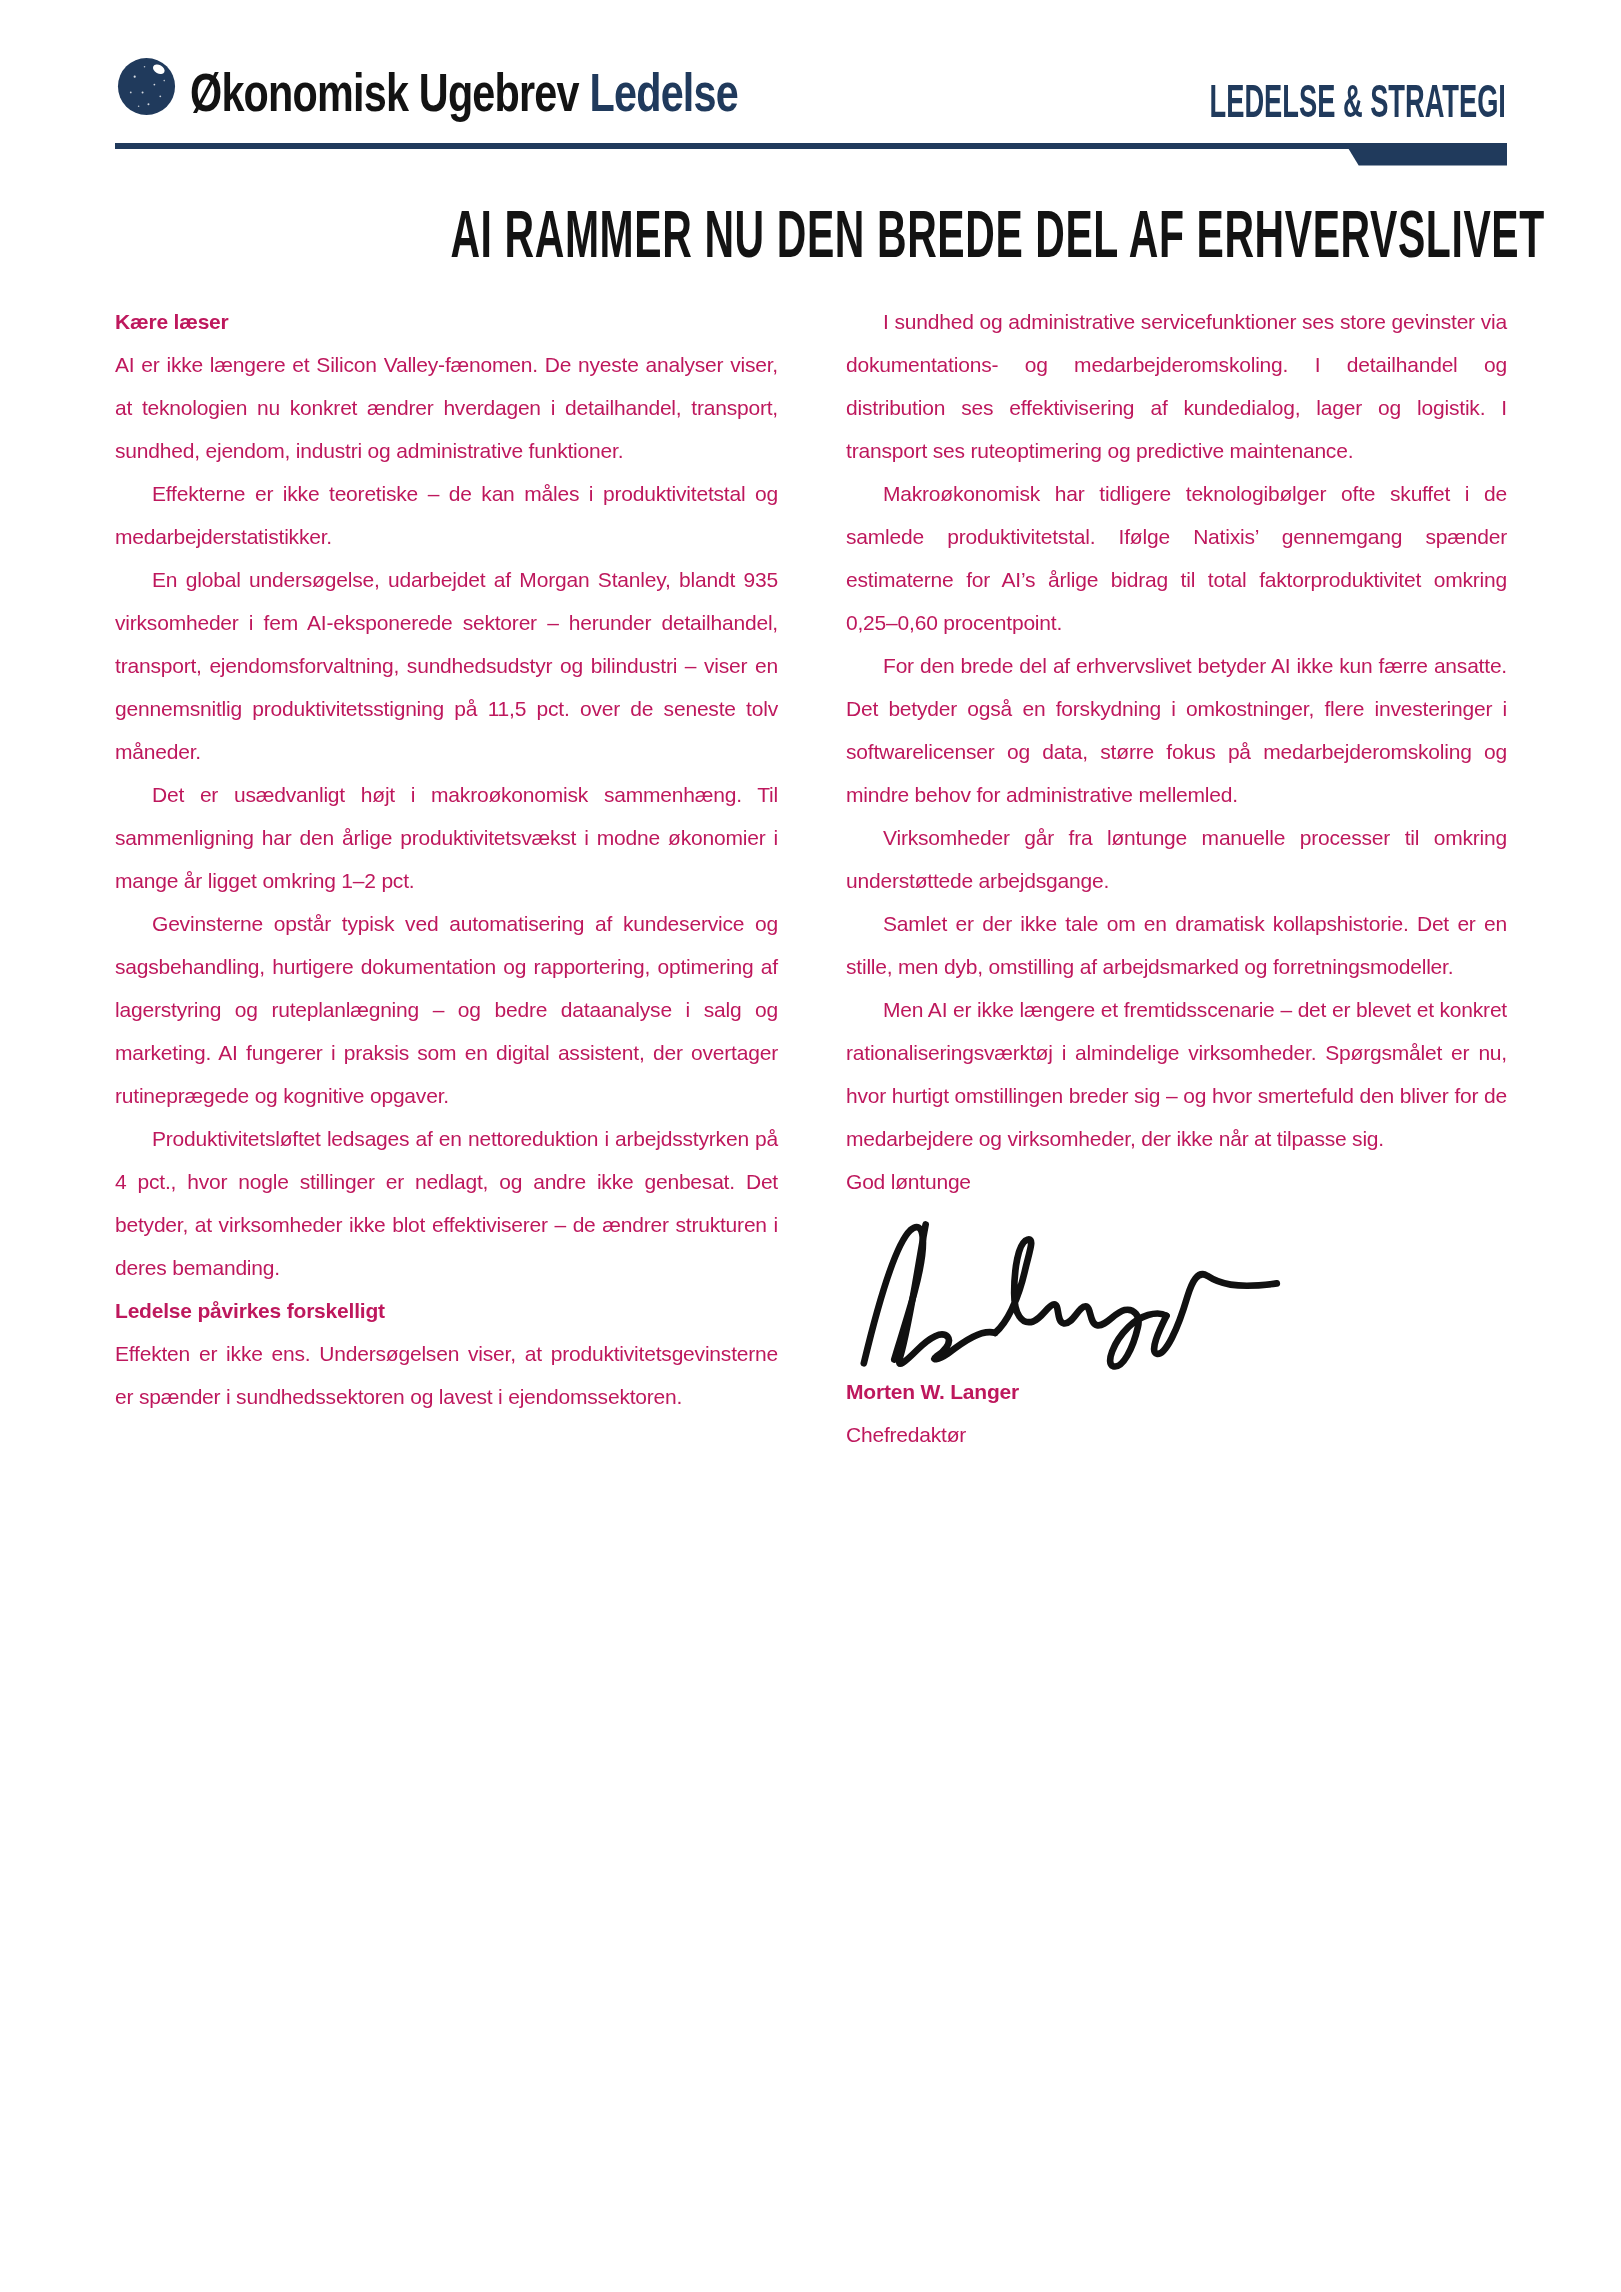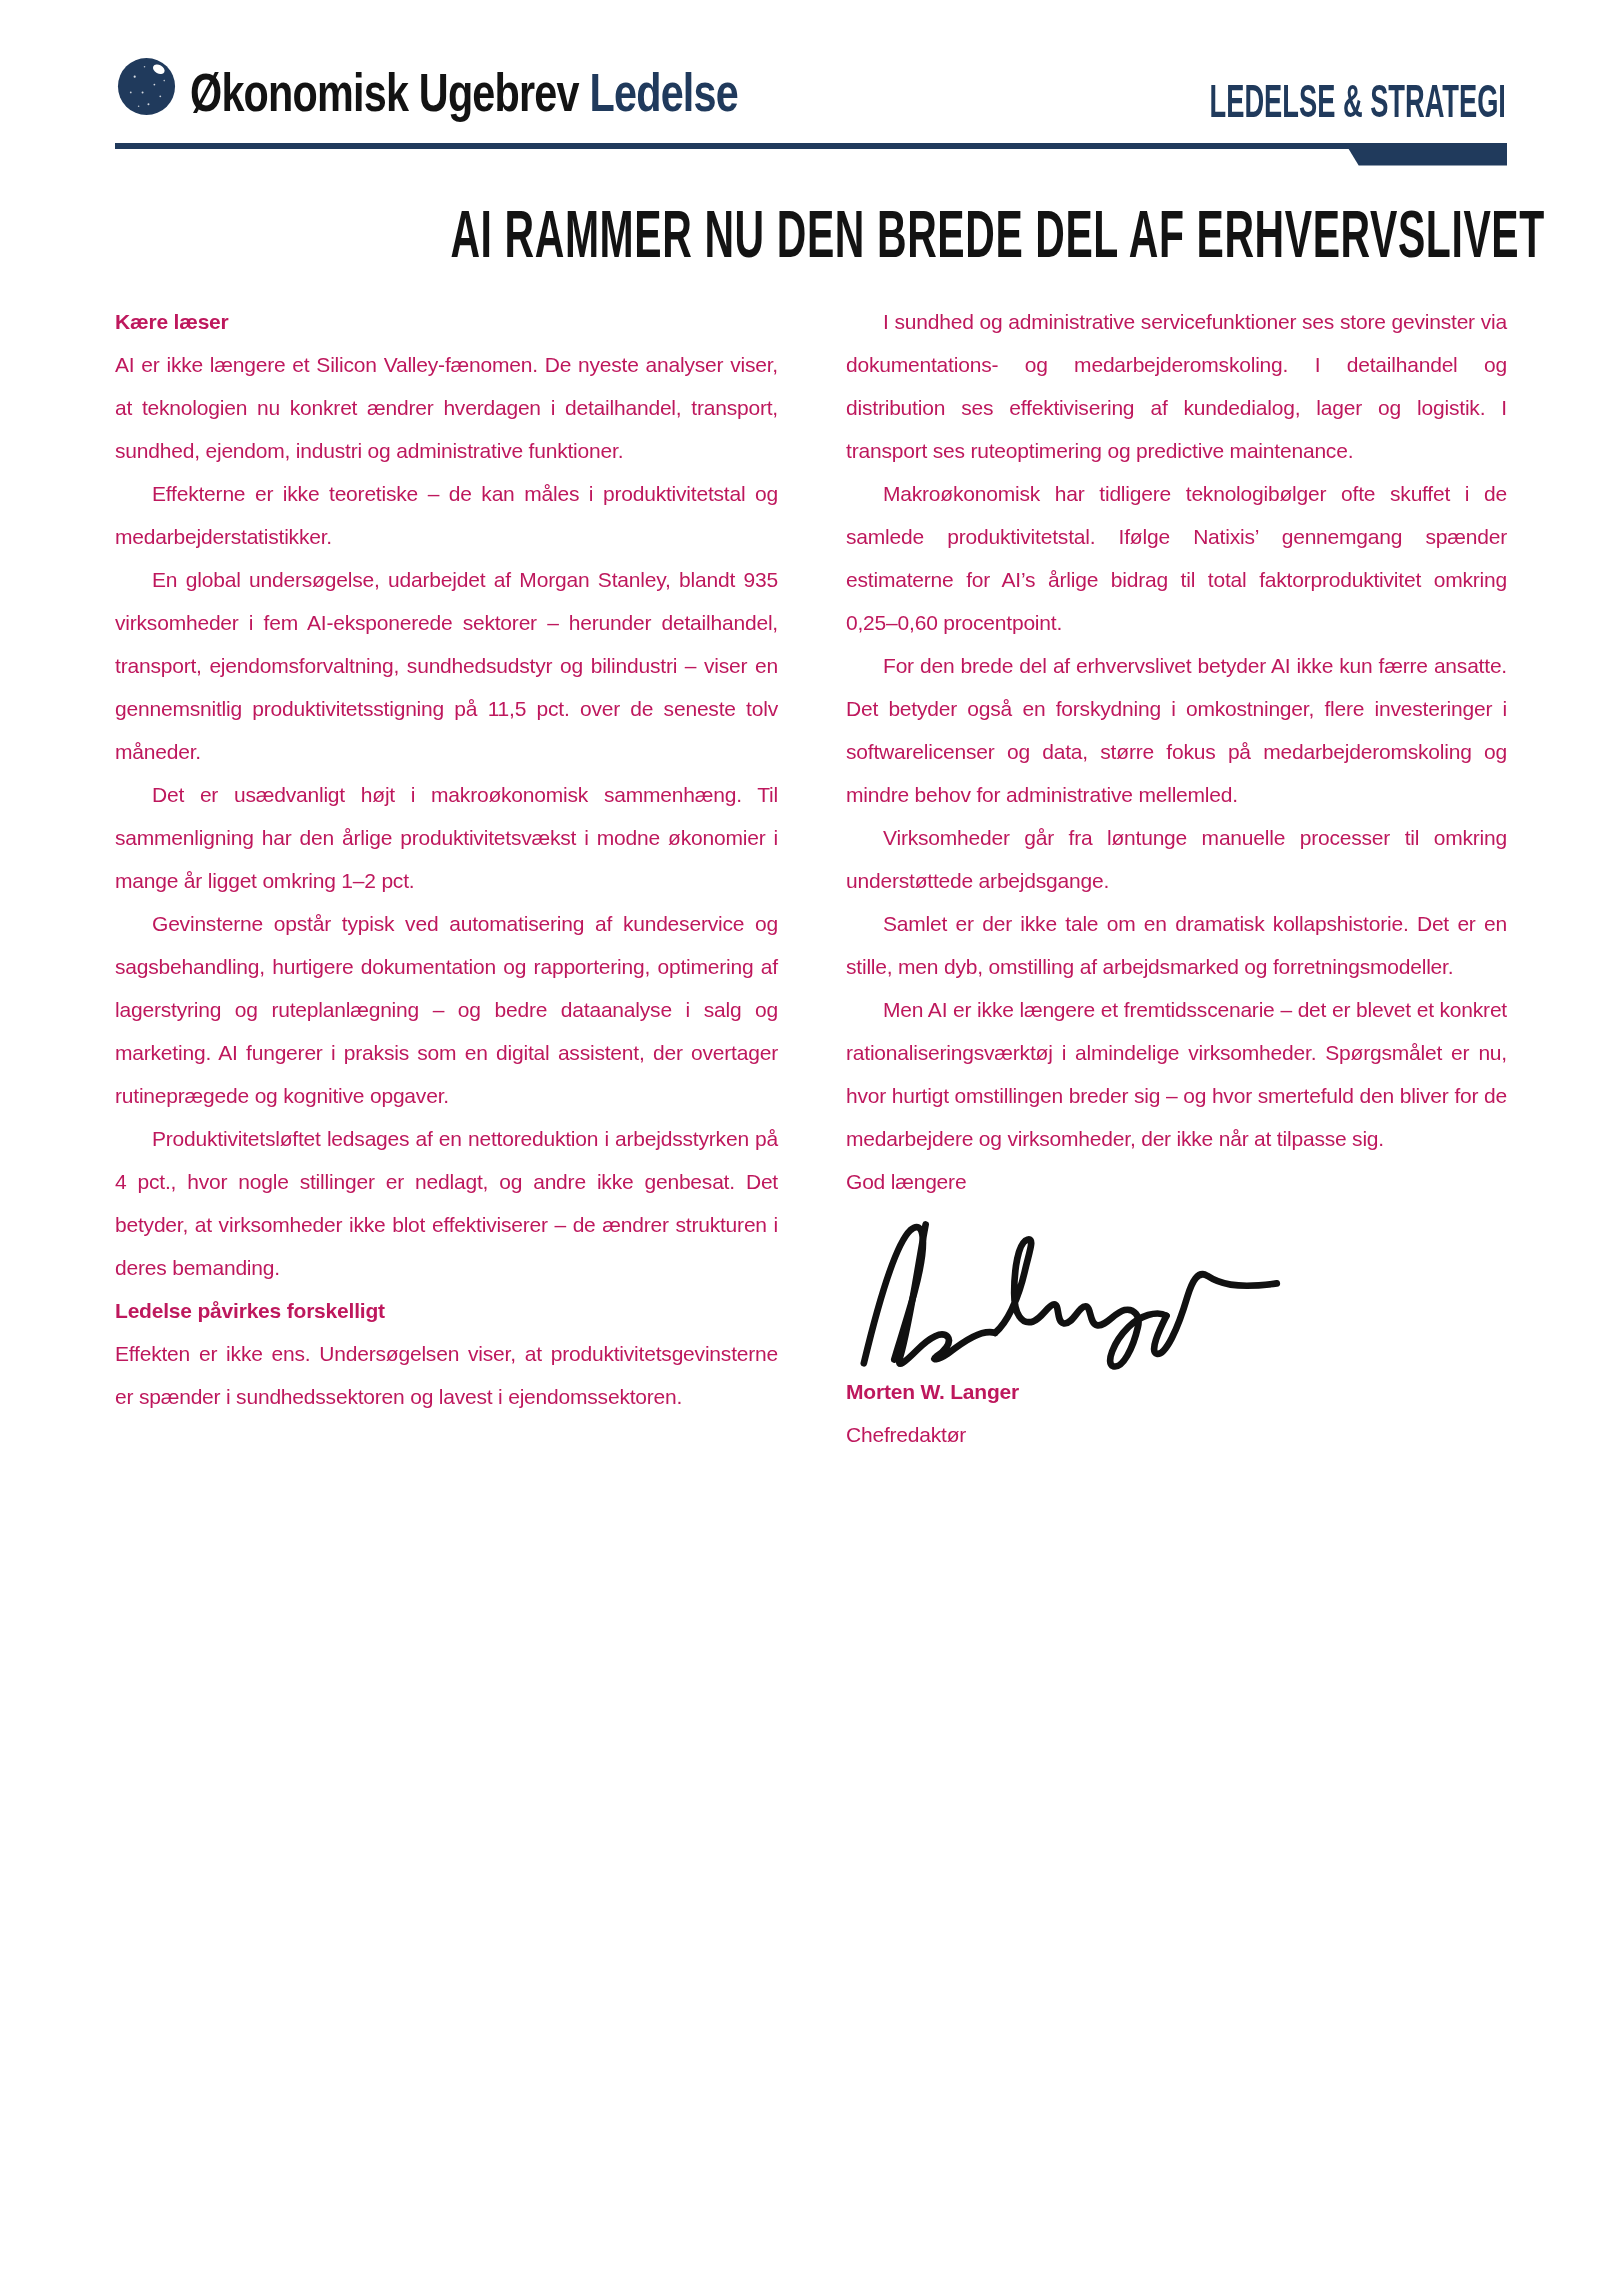--- a/index.html
+++ b/index.html
@@ -97,21 +97,21 @@
     <p>Effekten er ikke ens. Undersøgelsen viser, at produktivitetsgevinsterne er spænder i sundhedssektoren og lavest i ejendomssektoren.</p>
   </div>
 
   <div class="col col-right">
     <p class="indent">I sundhed og administrative servicefunktioner ses store gevinster via dokumentations- og medarbejderomskoling. I detailhandel og distribution ses effektivisering af kundedialog, lager og logistik. I transport ses ruteoptimering og predictive maintenance.</p>
     <p class="indent">Makroøkonomisk har tidligere teknologibølger ofte skuffet i de samlede produktivitetstal. Ifølge Natixis’ gennemgang spænder estimaterne for AI’s årlige bidrag til total faktorproduktivitet omkring 0,25–0,60 procentpoint.</p>
     <p class="indent">For den brede del af erhvervslivet betyder AI ikke kun færre ansatte. Det betyder også en forskydning i omkostninger, flere investeringer i softwarelicenser og data, større fokus på medarbejderomskoling og mindre behov for administrative mellemled.</p>
     <p class="indent">Virksomheder går fra løntunge manuelle processer til omkring understøttede arbejdsgange.</p>
     <p class="indent">Samlet er der ikke tale om en dramatisk kollapshistorie. Det er en stille, men dyb, omstilling af arbejdsmarked og forretningsmodeller.</p>
     <p class="indent">Men AI er ikke længere et fremtidsscenarie – det er blevet et konkret rationaliseringsværktøj i almindelige virksomheder. Spørgsmålet er nu, hvor hurtigt omstillingen breder sig – og hvor smertefuld den bliver for de medarbejdere og virksomheder, der ikke når at tilpasse sig.</p>
-    <p class="closing">God længere</p>
+    <p class="closing">God løntunge</p>
 
     <svg class="signature" viewBox="0 0 450 165" aria-hidden="true">
       <g fill="none" stroke="#111111" stroke-width="7" stroke-linecap="round" stroke-linejoin="round">
         <path d="M12,158 C24,108 44,34 61,18 C75,6 80,28 65,84 C56,116 48,140 44,154"></path>
         <path d="M77,12 C69,54 60,118 50,152 C46,165 56,156 68,144 C82,130 94,124 100,130 C105,136 96,146 88,151 C82,155 90,155 100,148 C118,134 136,122 150,126"></path>
         <path d="M150,126 C162,116 174,92 181,62 C186,40 192,26 184,28 C174,31 170,60 170,84 C170,106 178,118 190,114 C200,110 206,96 212,96 C218,96 214,114 222,116 C231,118 238,98 245,98 C251,98 249,116 257,118 C266,120 276,104 286,102 C296,100 303,108 300,120 C295,142 284,164 274,161 C266,158 274,136 290,120 C302,108 320,102 330,108"></path>
         <path d="M330,108 C322,124 312,146 320,148 C329,150 342,122 352,88 C357,72 363,60 373,66 C385,74 402,80 446,74"></path>
       </g>
     </svg>
 

